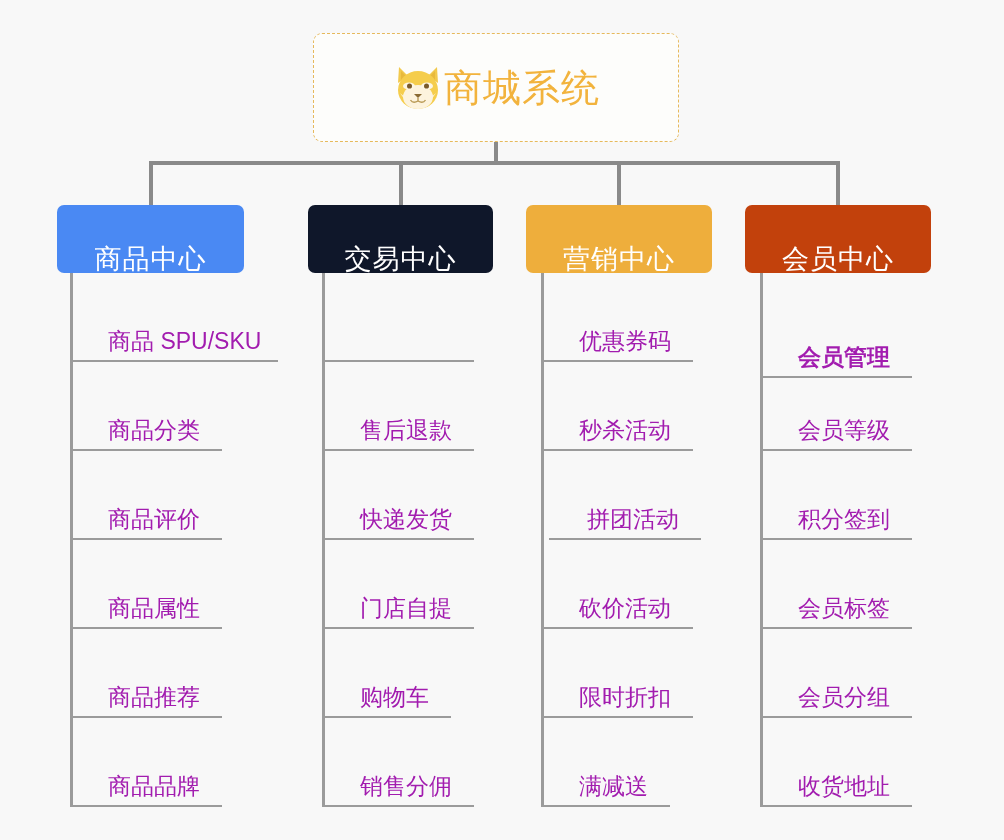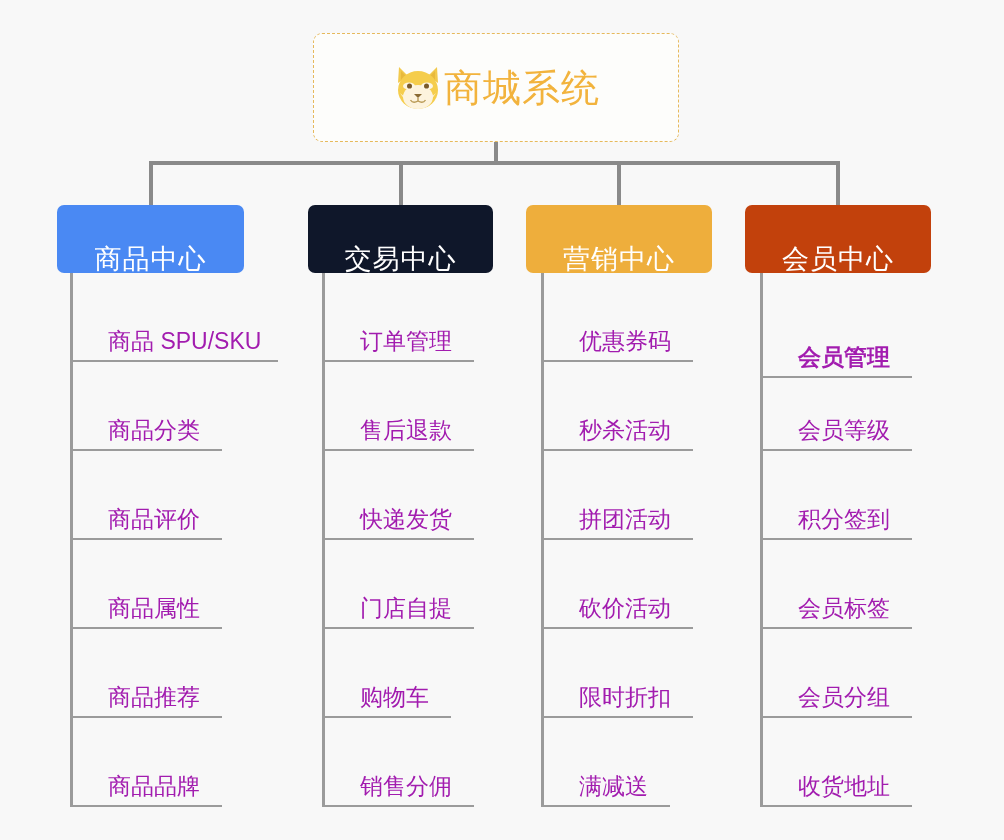--- a/index.html
+++ b/index.html
@@ -175,21 +175,20 @@
           <span class="leaf-text">商品品牌</span>
           <div class="leaf-underline" style="width: 152px;"></div>
         </div>
       </div>
       <div class="cat-box" style="left: 308px; width: 185px; background: #0f172a;">
         <span class="cat-label">交易中心</span>
       </div>
       <div class="leaf-col" style="left: 322px; width: 230px; height: 534px;">
         <div class="leaf-spine" style="height: 534px;"></div>
         <div class="leaf-item" style="top: 0px; width: 152px;">
-          <span class="leaf-text">订单管理</span>
           <div class="leaf-underline" style="width: 152px;"></div>
         </div>
         <div class="leaf-item" style="top: 89px; width: 152px;">
           <span class="leaf-text">售后退款</span>
           <div class="leaf-underline" style="width: 152px;"></div>
         </div>
         <div class="leaf-item" style="top: 178px; width: 152px;">
           <span class="leaf-text">快递发货</span>
           <div class="leaf-underline" style="width: 152px;"></div>
         </div>
@@ -212,21 +211,21 @@
       <div class="leaf-col" style="left: 541px; width: 230px; height: 534px;">
         <div class="leaf-spine" style="height: 534px;"></div>
         <div class="leaf-item" style="top: 0px; width: 152px;">
           <span class="leaf-text">优惠券码</span>
           <div class="leaf-underline" style="width: 152px;"></div>
         </div>
         <div class="leaf-item" style="top: 89px; width: 152px;">
           <span class="leaf-text">秒杀活动</span>
           <div class="leaf-underline" style="width: 152px;"></div>
         </div>
-        <div class="leaf-item" style="top: 178px; width: 152px;">
+        <div class="leaf-item" style="top: 178px; width: 152px; margin-left: 8px;">
           <span class="leaf-text">拼团活动</span>
           <div class="leaf-underline" style="width: 152px;"></div>
         </div>
         <div class="leaf-item" style="top: 267px; width: 152px;">
           <span class="leaf-text">砍价活动</span>
           <div class="leaf-underline" style="width: 152px;"></div>
         </div>
         <div class="leaf-item" style="top: 356px; width: 152px;">
           <span class="leaf-text">限时折扣</span>
           <div class="leaf-underline" style="width: 152px;"></div>

